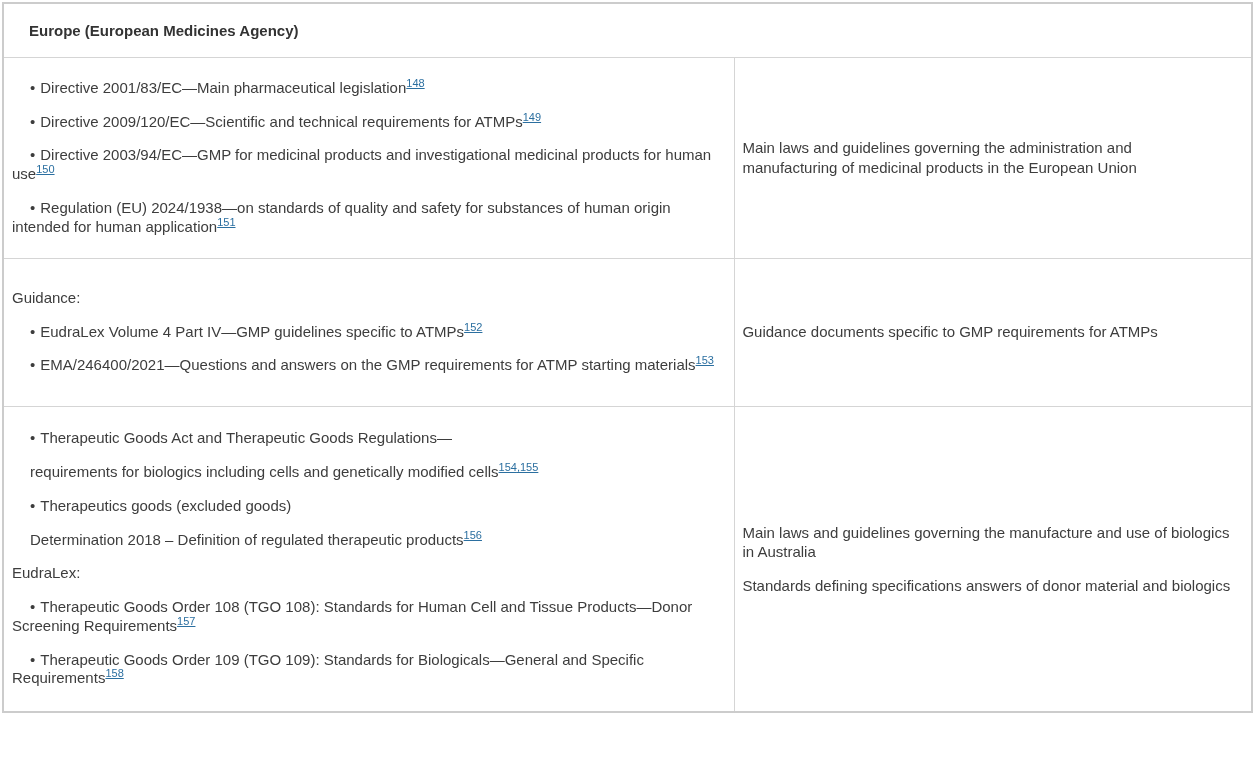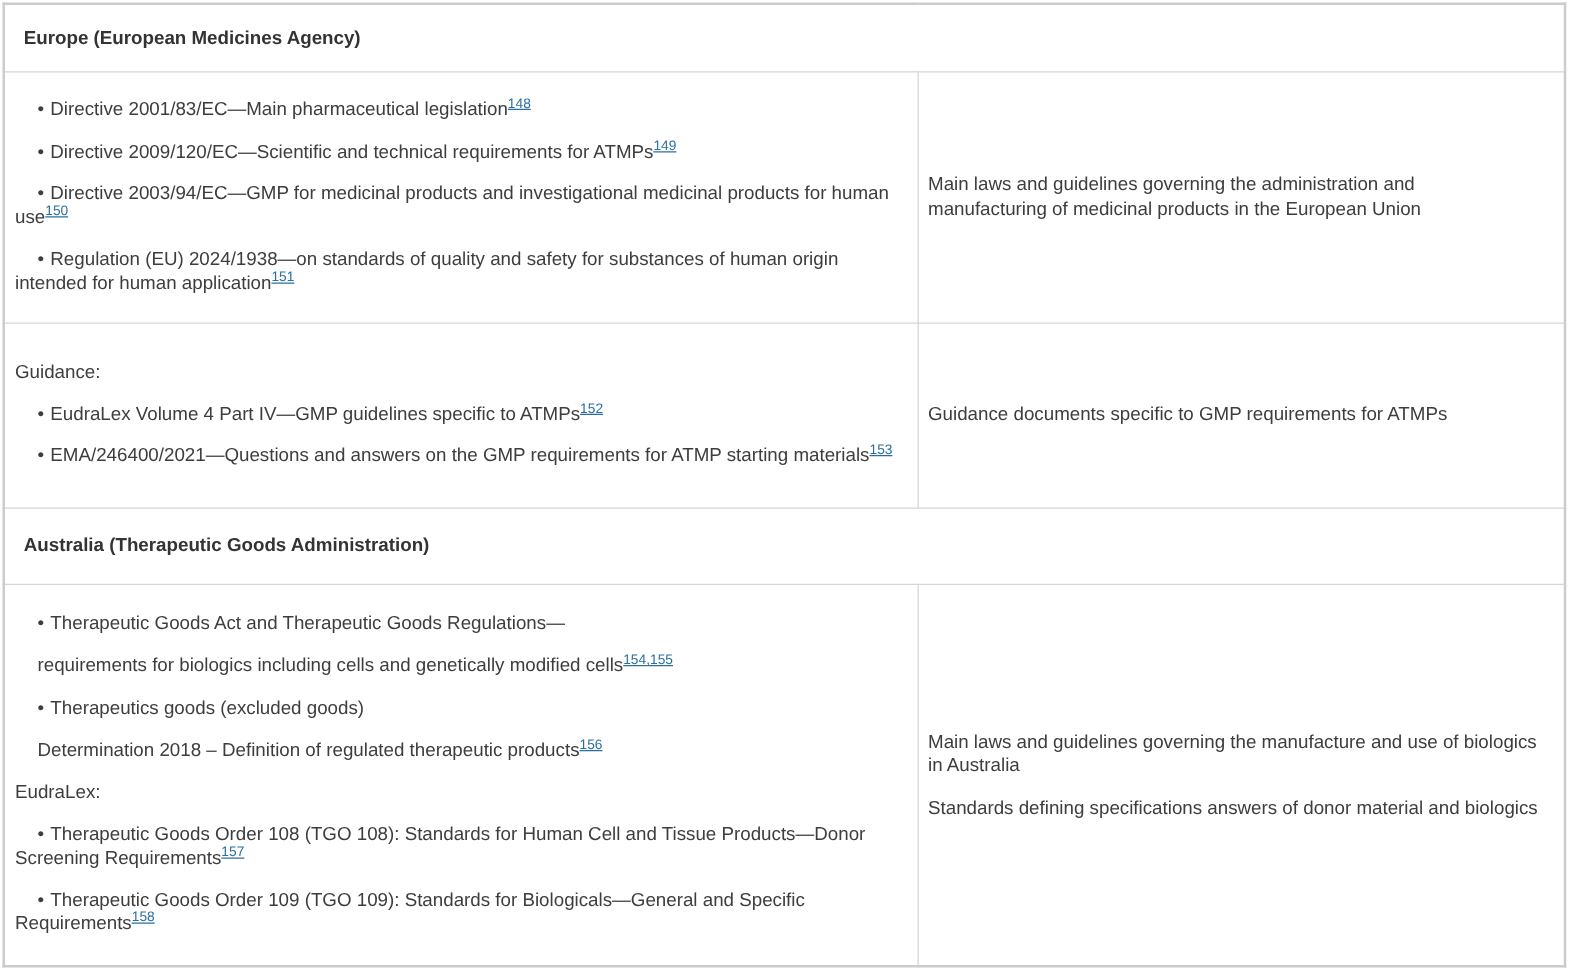--- a/index.html
+++ b/index.html
@@ -26,21 +26,21 @@
   col.col-left  { width: 58.6%; }
   col.col-right { width: 41.4%; }
   td {
     border: 1px solid #d5d5d5;
     vertical-align: middle;
     padding: 4px 0;
   }
   td.head-cell {
     font-weight: bold;
     color: #333333;
-    padding: 6px 15px;
+    padding: 6px 25px;
   }
   td.docs-cell  { padding-left: 8px;  padding-right: 14px; }
   td.desc-cell  { padding-left: 7px;  padding-right: 20px; }
   p.para {
     margin: 15px 0;
     line-height: 1.25;
   }
   p.para.indent { text-indent: 18px; }
   td.desc-cell p.para { margin: 14px 0; line-height: 1.3; }
   .bullet-marker { margin-right: 5px; }
@@ -87,23 +87,20 @@
         <tr class="rb-1">
           <td class="docs-cell">
             <p class="para"><span>Guidance:</span></p>
             <p class="para indent"><span class="bullet-marker">•</span><span>EudraLex Volume 4 Part IV—GMP guidelines specific to ATMPs</span><sup class="refs"><a href="#">152</a></sup></p>
             <p class="para indent"><span class="bullet-marker">•</span><span>EMA/246400/2021—Questions and answers on the GMP requirements for ATMP starting materials</span><sup class="refs"><a href="#">153</a></sup></p>
           </td>
           <td class="desc-cell">
             <p class="para">Guidance documents specific to GMP requirements for ATMPs</p>
           </td>
         </tr>
-        <tr class="rh-1">
-          <td class="head-cell" colspan="2"><span>Australia (Therapeutic Goods Administration)</span></td>
-        </tr>
         <tr class="rb-2">
           <td class="docs-cell">
             <p class="para indent"><span class="bullet-marker">•</span><span>Therapeutic Goods Act and Therapeutic Goods Regulations—</span></p>
             <p class="para indent"><span>requirements for biologics including cells and genetically modified cells</span><sup class="refs"><a href="#">154</a><span class="ref-sep">,</span><a href="#">155</a></sup></p>
             <p class="para indent"><span class="bullet-marker">•</span><span>Therapeutics goods (excluded goods)</span></p>
             <p class="para indent"><span>Determination 2018 – Definition of regulated therapeutic products</span><sup class="refs"><a href="#">156</a></sup></p>
             <p class="para"><span>EudraLex:</span></p>
             <p class="para indent"><span class="bullet-marker">•</span><span>Therapeutic Goods Order 108 (TGO 108): Standards for Human Cell and Tissue Products—Donor Screening Requirements</span><sup class="refs"><a href="#">157</a></sup></p>
             <p class="para indent"><span class="bullet-marker">•</span><span>Therapeutic Goods Order 109 (TGO 109): Standards for Biologicals—General and Specific Requirements</span><sup class="refs"><a href="#">158</a></sup></p>
           </td>

